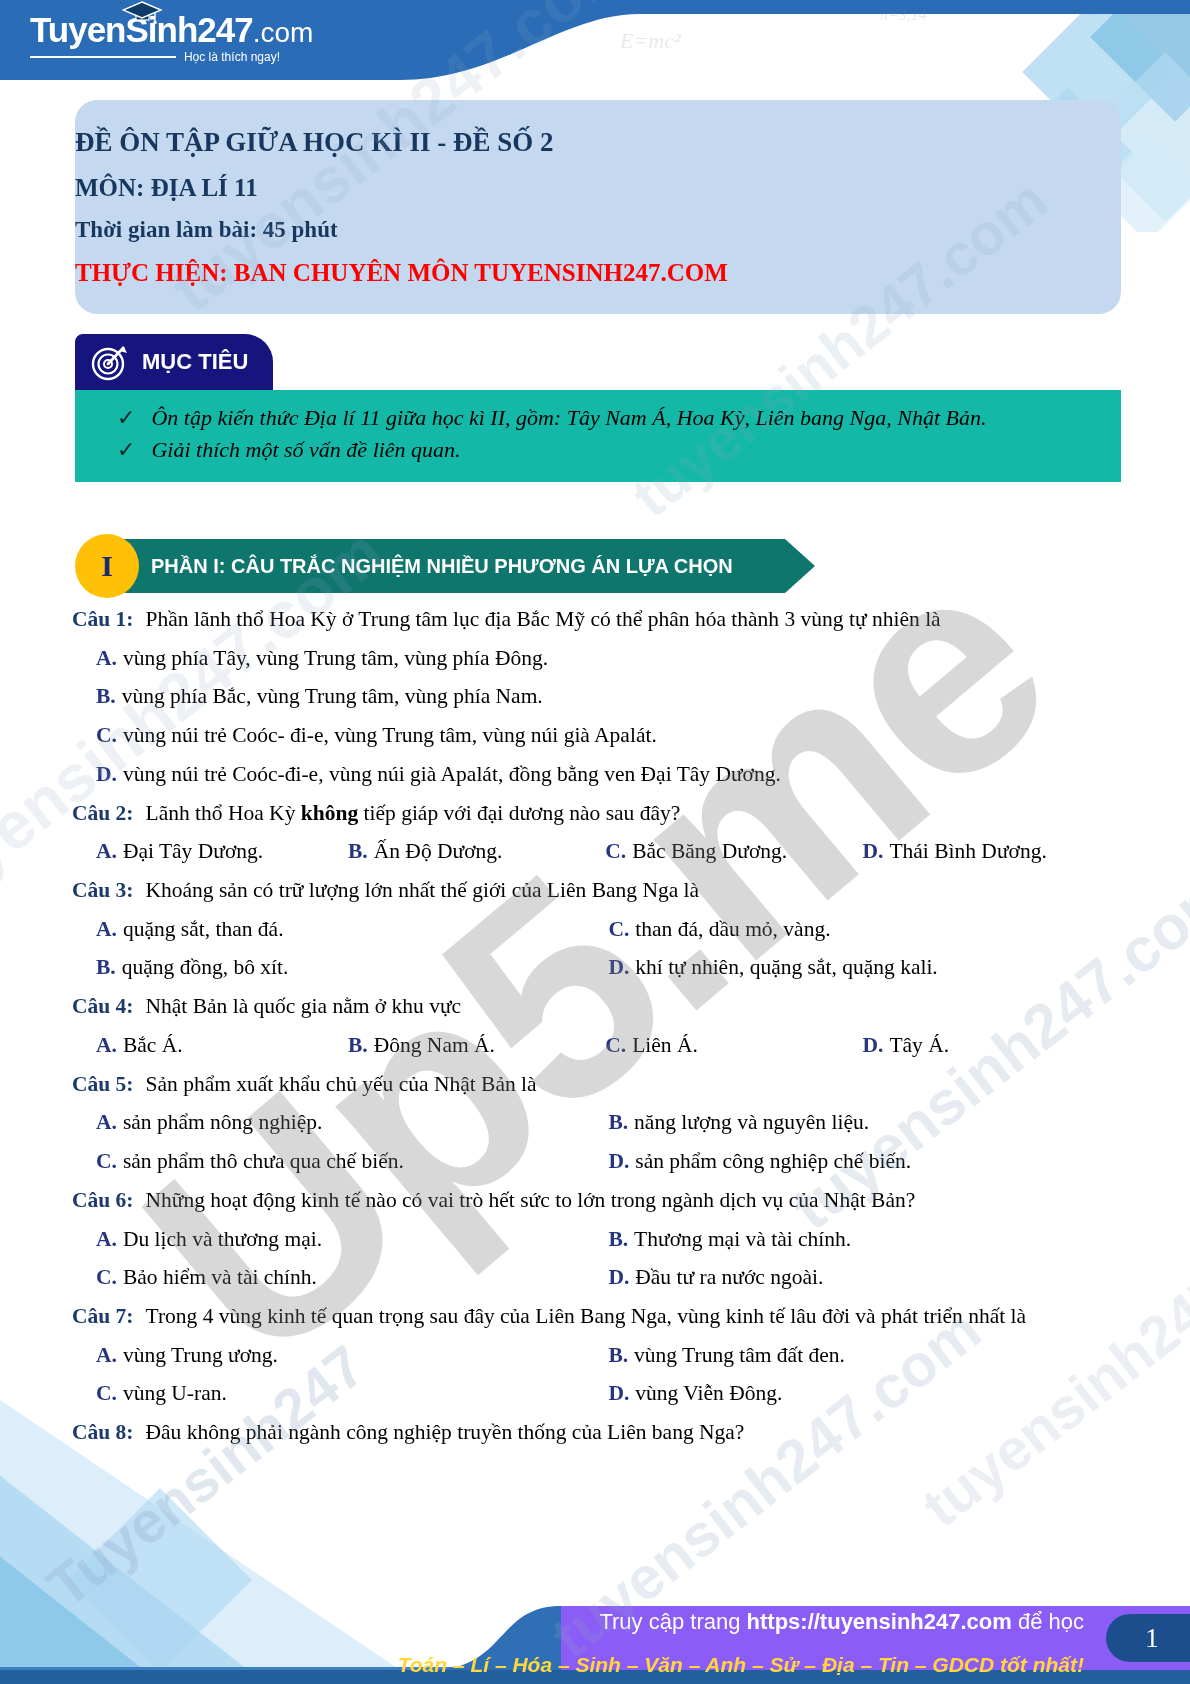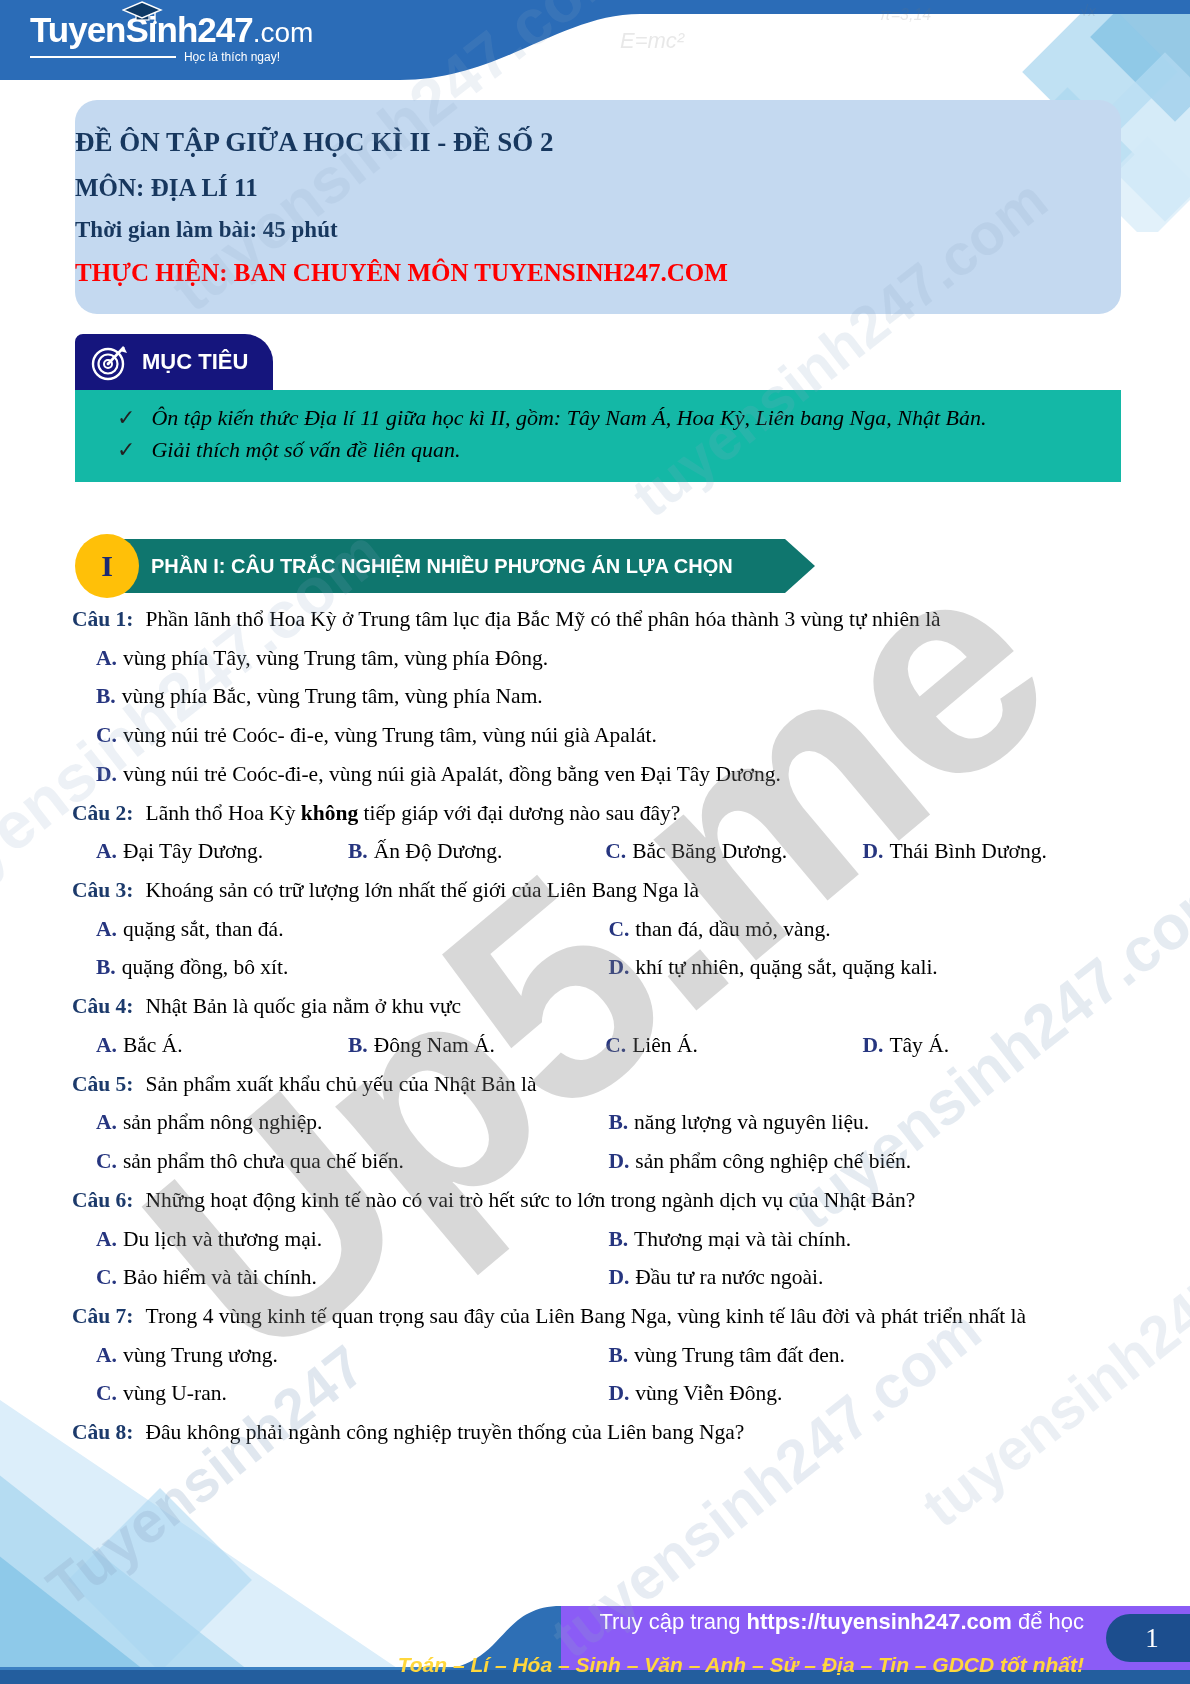--- a/index.html
+++ b/index.html
@@ -8,21 +8,21 @@
 
   
   .header-svg{position:absolute;top:0;left:0;z-index:1;}
   .logo{position:absolute;top:10px;left:30px;z-index:3;color:#fff;font-family:"Liberation Sans",sans-serif;width:250px;}
   .logo-main{font-size:35px;font-weight:bold;letter-spacing:-1px;}
   .logo-com{font-size:28px;font-weight:normal;}
   .logo-sub{display:flex;align-items:center;gap:8px;margin-top:0;}
   .logo-line{flex:1;height:2px;background:#fff;}
   .logo-tag{font-size:12px;}
   .grad-cap{position:absolute;left:92px;top:-9px;}
-  .doodle{position:absolute;color:#737373;opacity:.16;font-family:Liberation Sans, sans-serif;z-index:2;font-style:italic;}
+  .doodle{position:absolute;color:#737373;opacity:.16;font-family:Liberation Serif, serif;z-index:2;font-style:italic;}
   .doo1{left:620px;top:28px;font-size:22px;}
   .doo2{left:880px;top:6px;font-size:16px;}
   .doo3{left:1080px;top:2px;font-size:15px;}
   .corner-deco{position:absolute;top:12px;right:0;width:250px;height:220px;overflow:hidden;z-index:0;}
   .diamond{position:absolute;transform:rotate(45deg);}
   .d1{width:120px;height:120px;right:-45px;top:-35px;background:rgba(80,165,212,.60);}
   .d2{width:110px;height:110px;right:35px;top:5px;background:rgba(140,200,234,.55);}
   .d3{width:120px;height:120px;right:-35px;top:65px;background:rgba(185,222,243,.60);}
   .d4{width:95px;height:95px;right:75px;top:95px;background:rgba(160,210,238,.45);}
   .d5{width:75px;height:75px;right:5px;top:140px;background:rgba(210,234,248,.65);}

